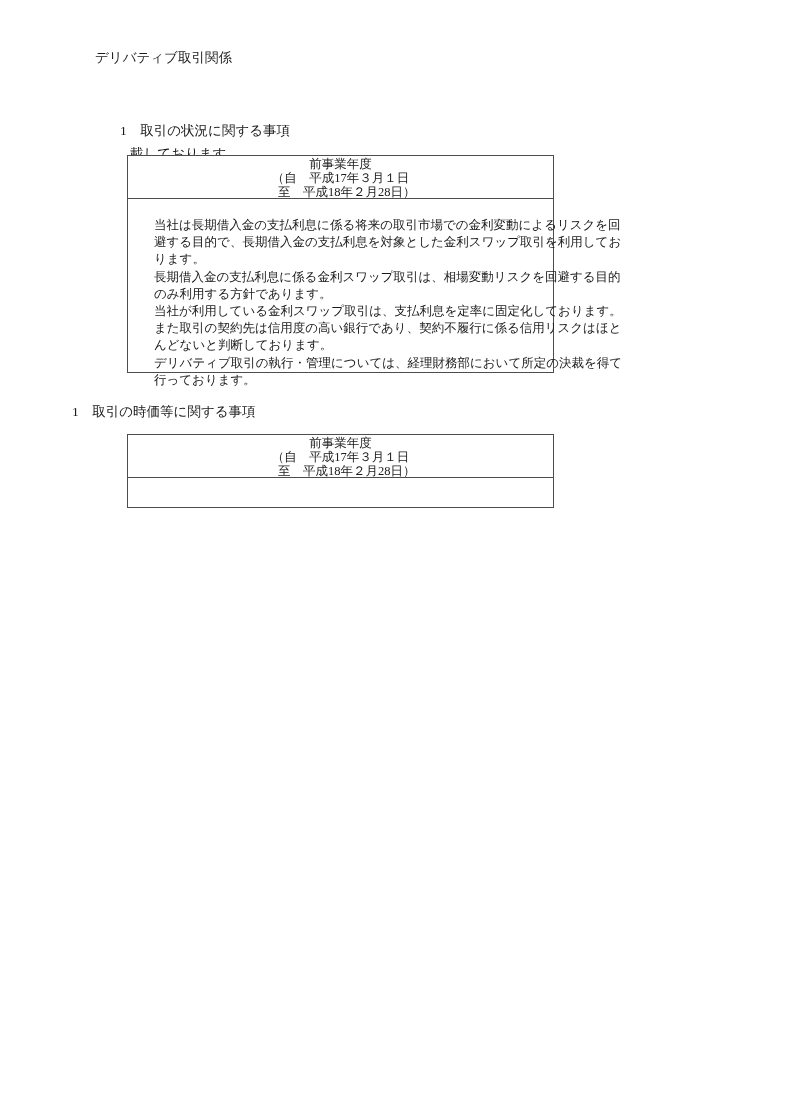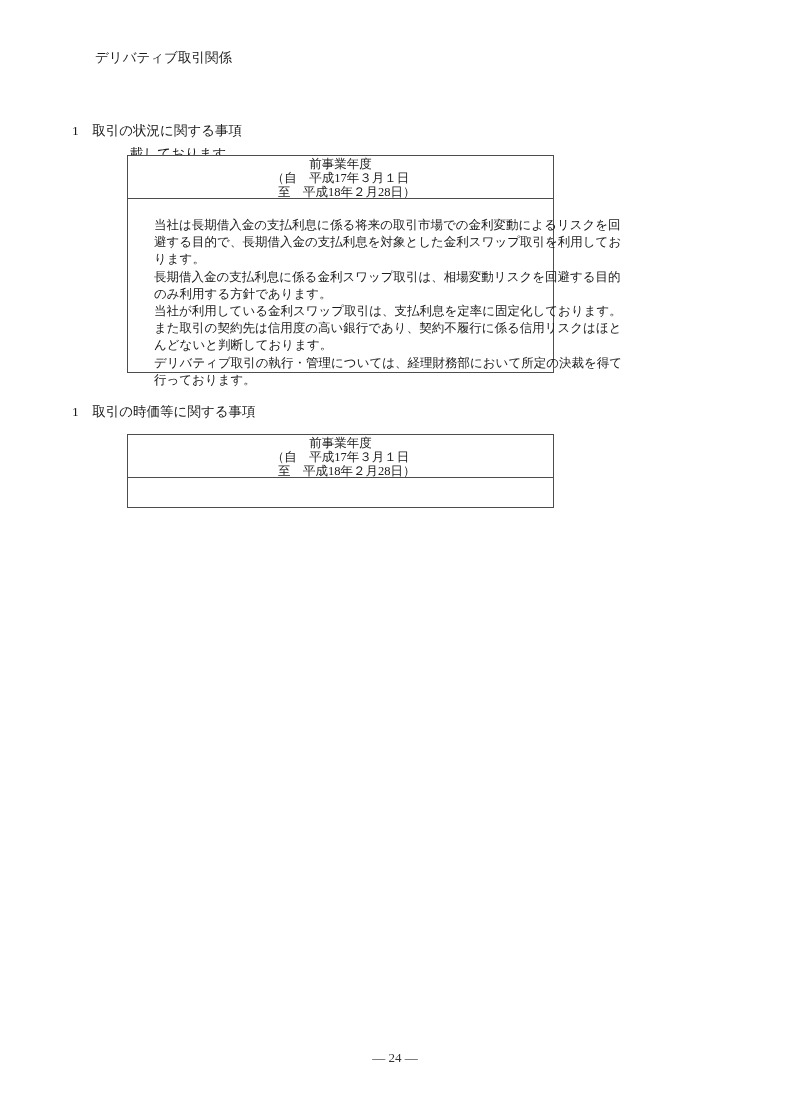--- a/index.html
+++ b/index.html
@@ -15,21 +15,21 @@
   .doc-title {
     position: absolute;
     left: 95px; top: 50px;
     font-size: 13.5px; line-height: 16px;
     white-space: pre;
   }
   .note-line { position: absolute; font-size: 13.5px; line-height: 16px; white-space: pre; }
   .note-line.l1 { left: 113px; top: 76px; }
   .note-line.l2 { left: 130px; top: 102px; margin-top: 44px; }
   .sec-heading { position: absolute; left: 72px; font-size: 13.5px; line-height: 16px; white-space: pre; }
-  .sec-heading.s1 { top: 123px; }
+  .sec-heading.s1 { top: 123px; margin-left: 48px; }
   .sec-heading.s2 { top: 404px; }
   .tbl {
     position: absolute;
     left: 127px; width: 427px;
     border: 1px solid #4d4d4d;
     box-sizing: border-box;
     background: #ffffff;
   }
   .tbl.t1 { top: 155px; height: 218px; }
   .tbl.t2 { top: 434px; height: 74px; }
@@ -94,15 +94,14 @@
   </div>
 
   <div class="sec-heading s2">1　取引の時価等に関する事項</div>
 
   <div class="tbl t2">
     <div class="tbl-header">前事業年度
 （自　平成17年３月１日
 　至　平成18年２月28日）</div>
   </div>
 
-  <div class="page-footer">― 24 ―</div>
 
 </div>
 
 </body></html>

